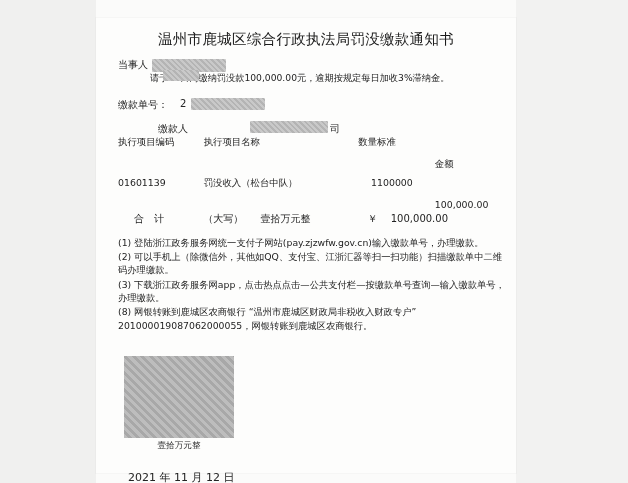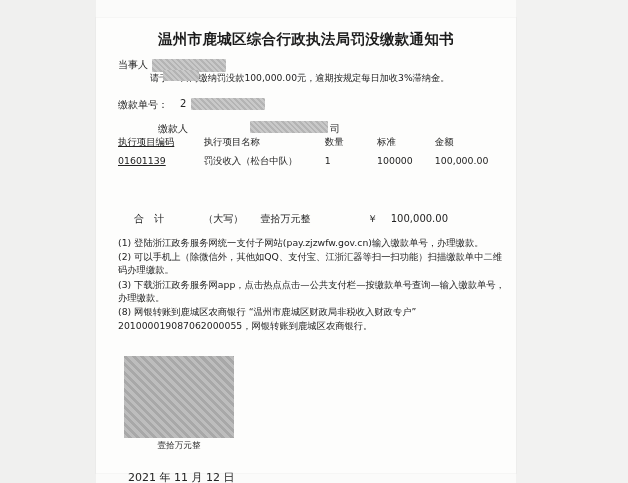--- a/index.html
+++ b/index.html
@@ -45,21 +45,21 @@
     right: 0; top: 0; width: 112px; height: 483px;
     background: #f2f2f1;
   }
   .doc-title {
     position: absolute;
     left: 96px;
     top: 30px;
     width: 420px;
     text-align: center;
     font-family: "DejaVu Serif", serif;
-    font-weight: bold;
+    font-weight: normal;
     font-size: 14.5px;
     letter-spacing: 0.3px;
     color: #1b1b1b;
   }
   .line {
     position: absolute;
     font-size: 10px;
     color: #232323;
     white-space: nowrap;
     font-family: "DejaVu Sans", sans-serif;
@@ -84,25 +84,25 @@
     left: 118px;
     top: 136px;
     width: 382px;
     font-size: 9.4px;
     color: #222;
   }
   .tbl .row {
     display: flex;
     align-items: flex-start;
   }
-  .tbl .c1 { width: 92px; text-decoration: underline; }
+  .tbl .c1 { width: 92px; }
   .tbl .c2 { width: 130px; }
-  .tbl .c3 { width: 56px; }
+  .tbl .c3 { width: 56px; text-align: right; }
   .tbl .c4 { width: 62px; }
-  .tbl .c5 { width: 70px; }
+  .tbl .c5 { width: 70px; margin-top: 22px; }
   .tbl .row.head { margin-bottom: 6px; }
   .tbl .row.body { line-height: 12px; }
   .wrapnum {
     white-space: normal;
     width: 62px;
     display: inline-block;
     line-height: 11px;
   }
   .total {
     position: absolute;

